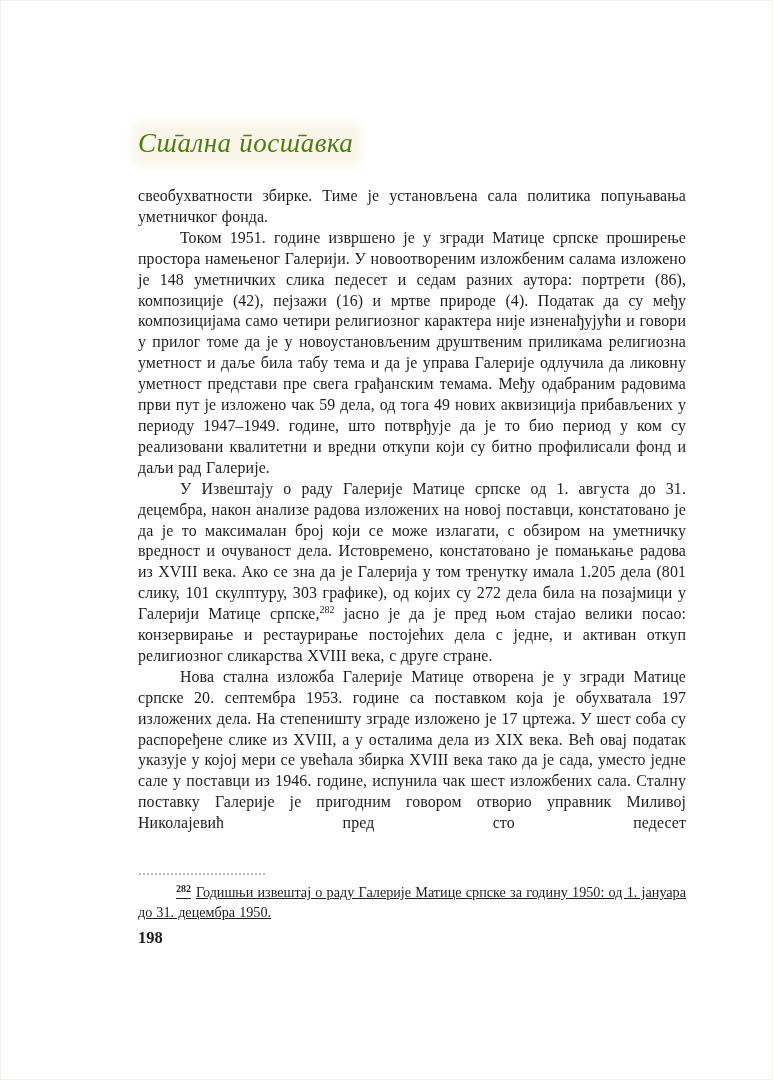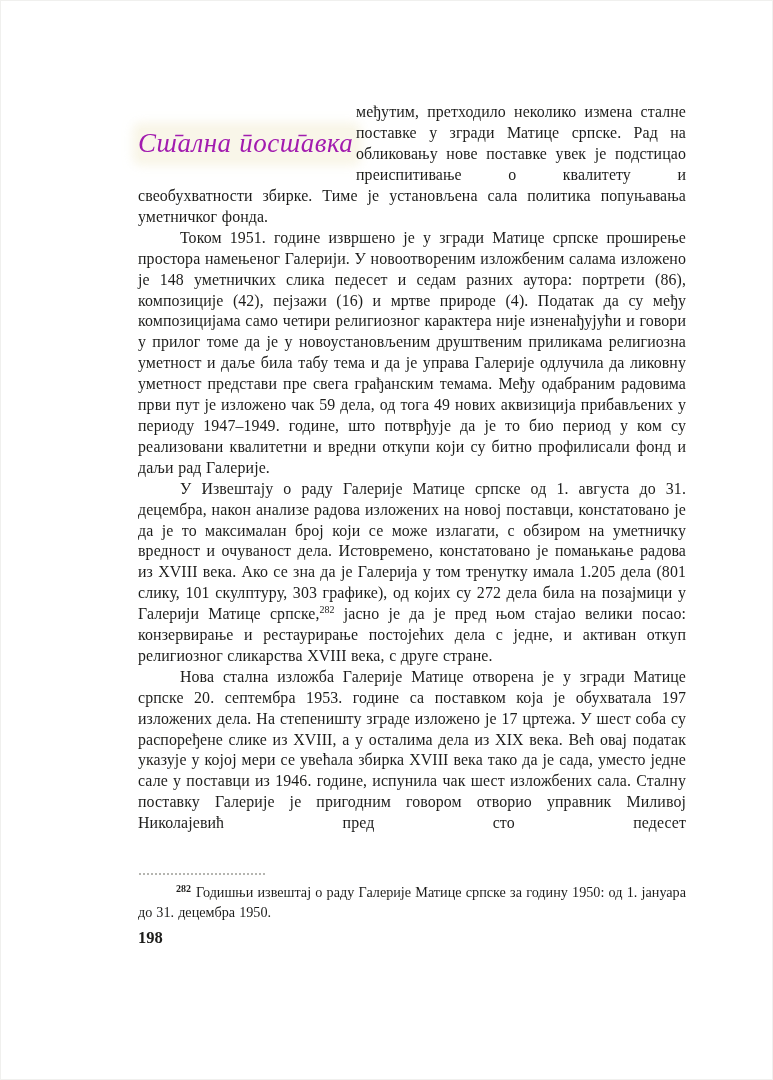--- a/index.html
+++ b/index.html
@@ -72,20 +72,21 @@
     width: 126px;
     border-top: 2px dotted #b5b5b0;
     margin: 0 0 7px 1px;
   }
   .footnote {
     font-size: 14.2px;
     line-height: 20px;
     text-align: justify;
     text-indent: 38px;
     word-spacing: 0.5px;
+    text-decoration: underline;
   }
   sup.fn-num {
     font-weight: bold;
     font-size: 10px;
     line-height: 0;
     vertical-align: 5px;
     margin-right: 5px;
   }
   .page-number {
     position: absolute;
@@ -97,22 +98,21 @@
 </style>
 </head>
 <body>
 
 <div class="page">
 
   <main class="text-block">
 
     <section>
       <div class="mid-row">
-        <h1 class="heading" title="Стална поставка" style="color: #a21caf;">Сш̄ална ӣосш̄авка</h1>
-        <p class="beside">међутим, претходило неколико измена сталне поставке у згради Матице српске. Рад на обликовању нове поставке увек је подстицао преиспитивање о квалитету и</p>
+        <h1 class="heading" title="Стална поставка" style="color: #4d7c0f;">Сш̄ална ӣосш̄авка</h1>
       </div>
       <p class="p1-post">свеобухватности збирке. Тиме је установљена сала политика попуњавања уметничког фонда.</p>
     </section>
 
     <p class="para">Током 1951. године извршено је у згради Матице српске проширење простора намењеног Галерији. У новоотвореним изложбеним салама изложено је 148 уметничких слика педесет и седам разних аутора: портрети (86), композиције (42), пејзажи (16) и мртве природе (4). Податак да су међу композицијама само четири религиозног карактера није изненађујући и говори у прилог томе да је у новоустановљеним друштвеним приликама религиозна уметност и даље била табу тема и да је управа Галерије одлучила да ликовну уметност представи пре свега грађанским темама. Међу одабраним радовима први пут је изложено чак 59 дела, од тога 49 нових аквизиција прибављених у периоду 1947–1949. године, што потврђује да је то био период у ком су реализовани квалитетни и вредни откупи који су битно профилисали фонд и даљи рад Галерије.</p>
 
     <p class="para"><span>У Извештају о раду Галерије Матице српске од 1. августа до 31. децембра, након анализе радова изложених на новој поставци, констатовано је да је то максималан број који се може излагати, с обзиром на уметничку вредност и очуваност дела. Истовремено, констатовано је помањкање радова из XVIII века. Ако се зна да је Галерија у том тренутку имала 1.205 дела (801 слику, 101 скулптуру, 303 графике), од којих су 272 дела била на позајмици у Галерији Матице српске,</span><sup class="body-ref">282</sup><span> јасно је да је пред њом стајао велики посао: конзервирање и рестаурирање постојећих дела с једне, и активан откуп религиозног сликарства XVIII века, с друге стране.</span></p>
 
     <p class="para last-just">Нова стална изложба Галерије Матице отворена је у згради Матице српске 20. септембра 1953. године са поставком која је обухватала 197 изложених дела. На степеништу зграде изложено је 17 цртежа. У шест соба су распоређене слике из XVIII, а у осталима дела из XIX века. Већ овај податак указује у којој мери се увећала збирка XVIII века тако да је сада, уместо једне сале у поставци из 1946. године, испунила чак шест изложбених сала. Сталну поставку Галерије је пригодним говором отворио управник Миливој Николајевић пред сто педесет</p>
 

